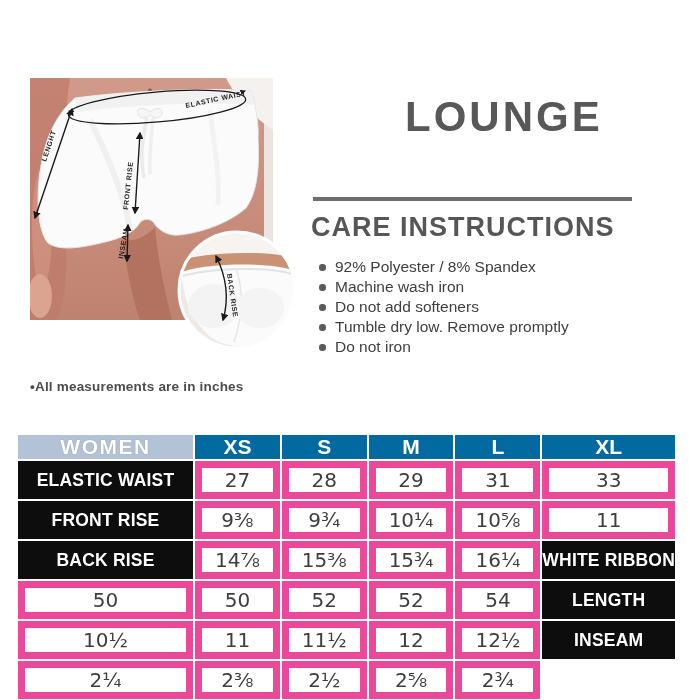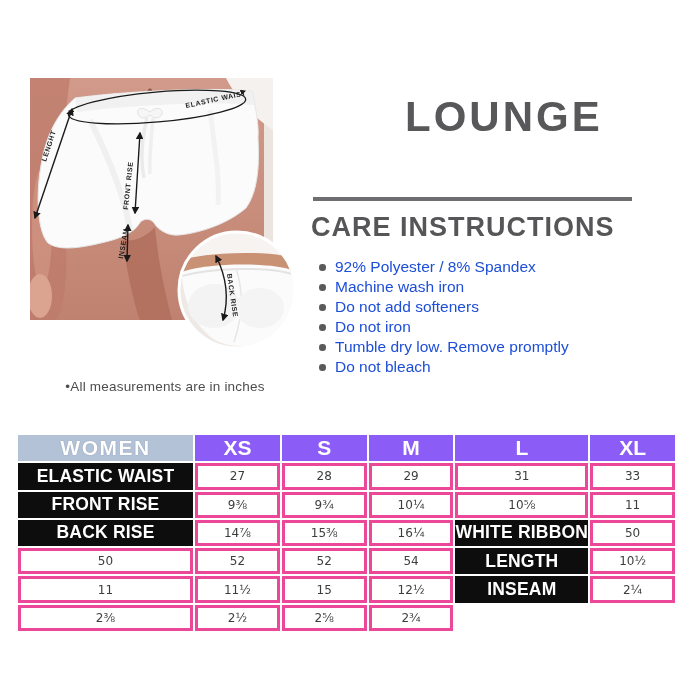--- a/index.html
+++ b/index.html
@@ -21,57 +21,57 @@
   .care-heading {
     position:absolute; left:311px; top:212px;
     font-size:27px; font-weight:bold; color:#565658; letter-spacing:1px;
     white-space:nowrap;
   }
   .care-list {
     position:absolute; left:319px; top:259px; margin:0; padding:0; list-style:none;
   }
   .care-list li {
     position:relative; padding-left:16px; margin:0 8px 4px 0;
-    font-size:15.5px; line-height:16px; color:#1d4ed8; white-space:nowrap;
+    font-size:15.5px; line-height:16px; color:#404040; white-space:nowrap;
   }
   .care-list li::before {
     content:""; position:absolute; left:0; top:5px;
     width:6.5px; height:6.5px; border-radius:50%; background:#5a5a5c;
   }
 
   
   .photo-svg { position:absolute; left:30px; top:78px; }
   .measure-note {
-    position:absolute; left:30px; top:379px; width:270px; text-align:center;
-    font-size:13.5px; font-weight:normal; color:#4d4d4f; letter-spacing:0.2px;
+    position:absolute; left:30px; top:379px; width:270px; text-align:left;
+    font-size:13.5px; font-weight:bold; color:#4d4d4f; letter-spacing:0.2px;
   }
   .arrow { stroke:#1a1a1a; stroke-width:1.4; fill:none;
            marker-start:url(#ah); marker-end:url(#ah); }
   .tipline { stroke:none; fill:none; marker-end:url(#ah); }
   .mlabel { font-size:7px; font-weight:bold; fill:#1f1f1f; letter-spacing:0.6px; }
 
   
   .size-table {
     position:absolute; left:18px; top:435px; width:657px; height:196px;
     display:grid; grid-template-columns:175px repeat(5,1fr);
     grid-template-rows:repeat(7,1fr); gap:2px; background:#ffffff;
   }
   .cell { display:flex; align-items:center; justify-content:center; }
   .corner {
     background:#b3c2d7; color:#ffffff; font-weight:bold; font-size:21px;
     letter-spacing:1.5px; text-shadow:0 0 1px rgba(40,50,70,.45);
   }
-  .col-head { background:#8b5cf6; color:#ffffff; font-weight:bold; font-size:21px; }
+  .col-head { background:#0369a1; color:#ffffff; font-weight:bold; font-size:21px; }
   .row-label {
     background:#0d0d0d; color:#ffffff; font-weight:bold; font-size:17.5px;
     letter-spacing:0.2px; white-space:nowrap;
   }
   .data {
-    background:#ffffff; border:3px solid #ec4899; color:#3d3d3f;
-    font-size:12px; font-family:"DejaVu Sans","Liberation Sans",sans-serif;
+    background:#ffffff; border:7px solid #ec4899; color:#3d3d3f;
+    font-size:20px; font-family:"DejaVu Sans","Liberation Sans",sans-serif;
   }
 </style>
 </head>
 <body>
 
 <div id="canvas">
 
   <svg class="photo-svg" width="270" height="272" viewBox="0 0 270 272" xmlns="http://www.w3.org/2000/svg">
     <defs>
       <linearGradient id="skin" x1="0" y1="0" x2="0" y2="1">
@@ -151,23 +151,22 @@
   </div>
 
   <div class="divider"></div>
 
   <div class="care-heading">CARE INSTRUCTIONS</div>
 
   <ul class="care-list">
     <li>92% Polyester / 8% Spandex</li>
     <li>Machine wash iron</li>
     <li>Do not add softeners</li>
+    <li>Tumble dry low. Remove promptly</li>
     <li>Do not iron</li>
-    <li>Tumble dry low. Remove promptly</li>
-    <li>Do not bleach</li>
   </ul>
 
   <div class="size-table">
     <div class="cell corner">WOMEN</div>
     <div class="cell col-head">XS</div>
     <div class="cell col-head">S</div>
     <div class="cell col-head">M</div>
     <div class="cell col-head">L</div>
     <div class="cell col-head">XL</div>
 
@@ -181,34 +180,35 @@
     <div class="cell row-label">FRONT RISE</div>
     <div class="cell data">9⅜</div>
     <div class="cell data">9¾</div>
     <div class="cell data">10¼</div>
     <div class="cell data">10⅝</div>
     <div class="cell data">11</div>
 
     <div class="cell row-label">BACK RISE</div>
     <div class="cell data">14⅞</div>
     <div class="cell data">15⅜</div>
+    <div class="cell data">15¾</div>
     <div class="cell data">16¼</div>
 
     <div class="cell row-label">WHITE RIBBON</div>
     <div class="cell data">50</div>
     <div class="cell data">50</div>
     <div class="cell data">52</div>
     <div class="cell data">52</div>
     <div class="cell data">54</div>
 
     <div class="cell row-label">LENGTH</div>
     <div class="cell data">10½</div>
     <div class="cell data">11</div>
     <div class="cell data">11½</div>
-    <div class="cell data">15</div>
+    <div class="cell data">12</div>
     <div class="cell data">12½</div>
 
     <div class="cell row-label">INSEAM</div>
     <div class="cell data">2¼</div>
     <div class="cell data">2⅜</div>
     <div class="cell data">2½</div>
     <div class="cell data">2⅝</div>
     <div class="cell data">2¾</div>
   </div>
 

